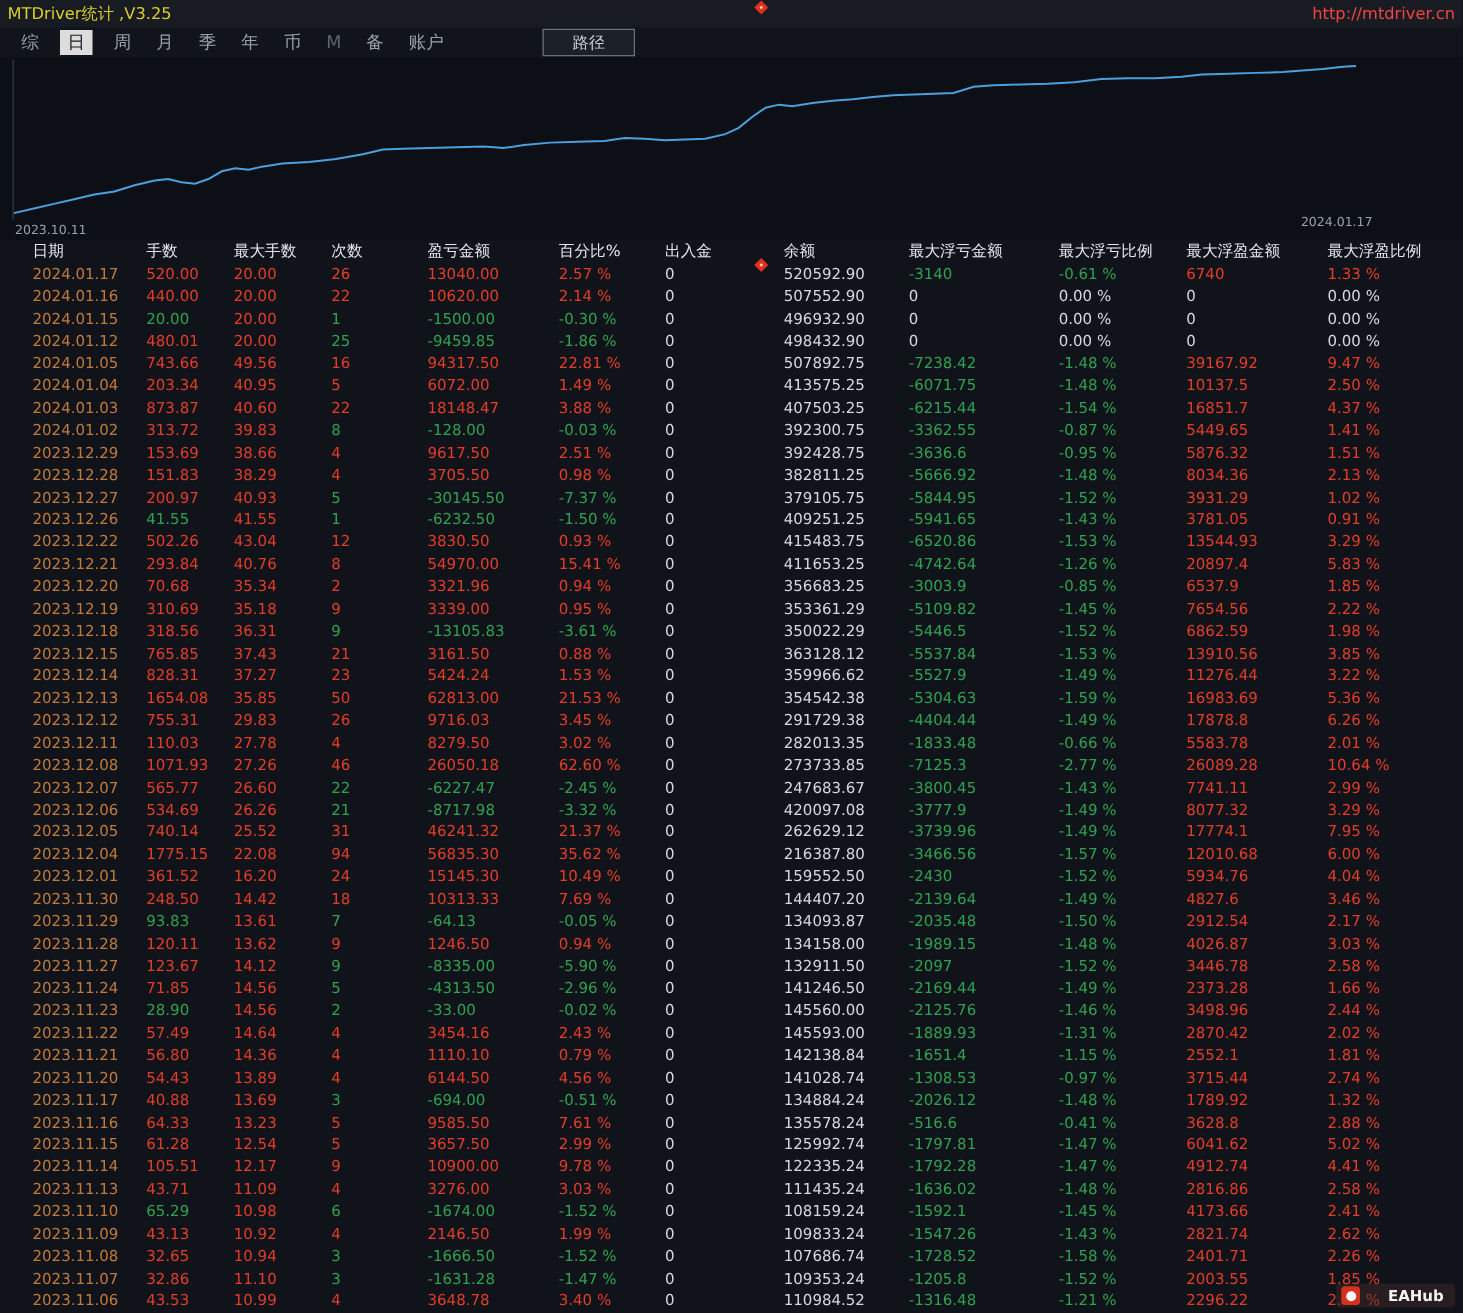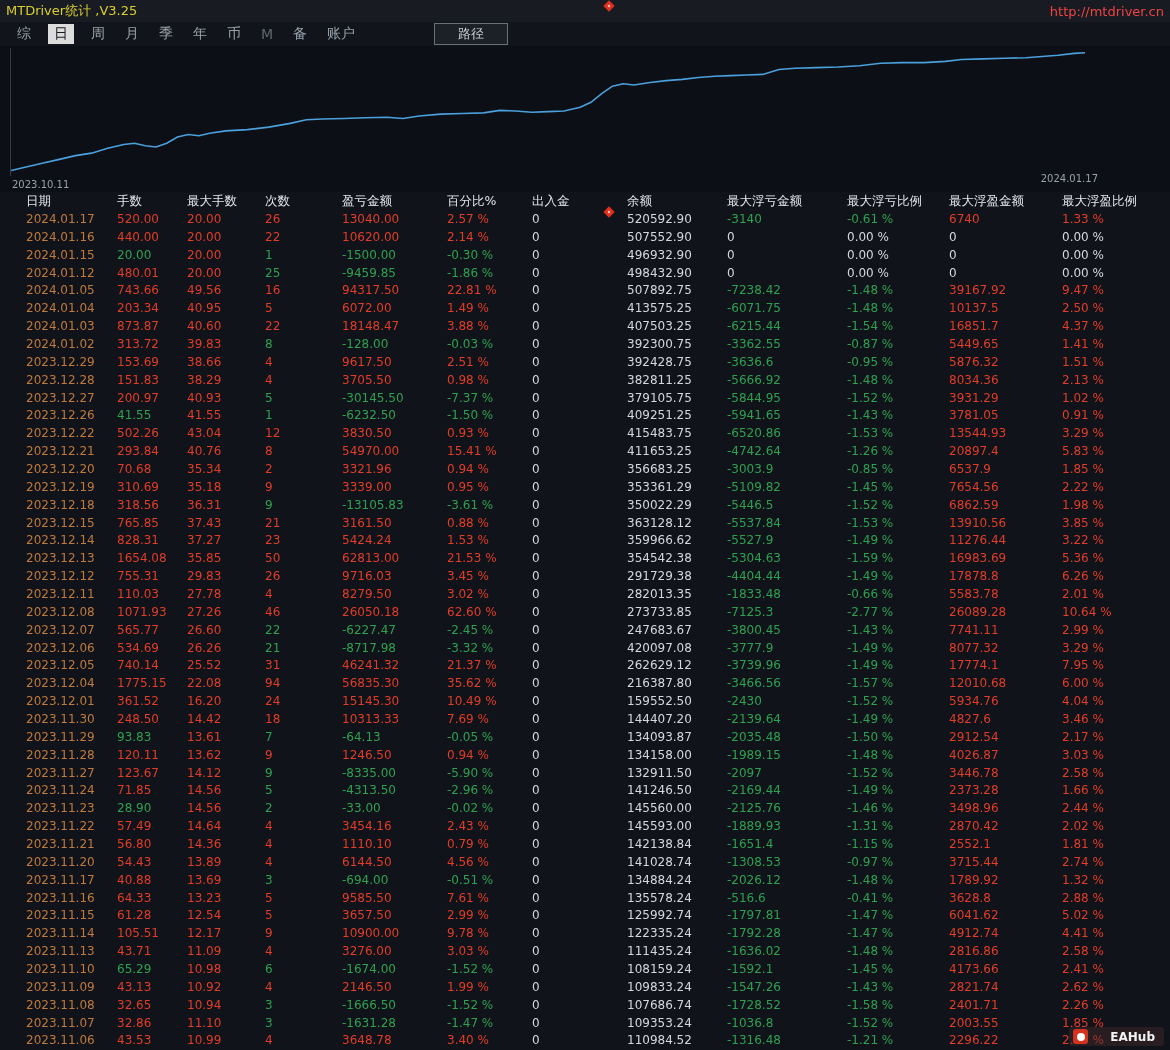--- a/index.html
+++ b/index.html
@@ -750,21 +750,21 @@
       </div>
       <div class="grid-row trow">
         <div class="cell c-date">2023.11.07</div>
         <div class="cell c-gain">32.86</div>
         <div class="cell c-gain">11.10</div>
         <div class="cell c-loss">3</div>
         <div class="cell c-loss">-1631.28</div>
         <div class="cell c-loss">-1.47 %</div>
         <div class="cell c-neutral">0</div>
         <div class="cell c-neutral">109353.24</div>
-        <div class="cell c-loss">-1036.8</div>
+        <div class="cell c-loss">-1205.8</div>
         <div class="cell c-loss">-1.52 %</div>
         <div class="cell c-gain">2003.55</div>
         <div class="cell c-gain">1.85 %</div>
       </div>
       <div class="grid-row trow">
         <div class="cell c-date">2023.11.06</div>
         <div class="cell c-gain">43.53</div>
         <div class="cell c-gain">10.99</div>
         <div class="cell c-gain">4</div>
         <div class="cell c-gain">3648.78</div>

